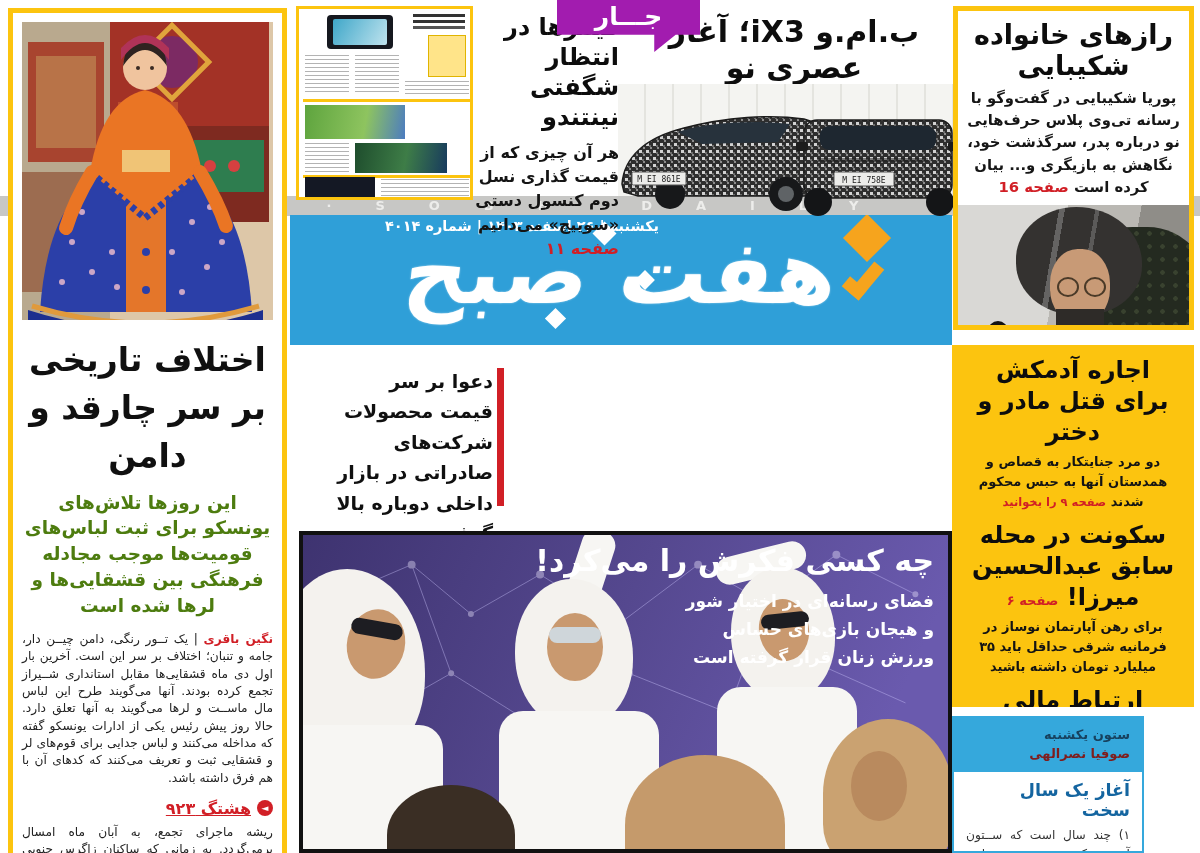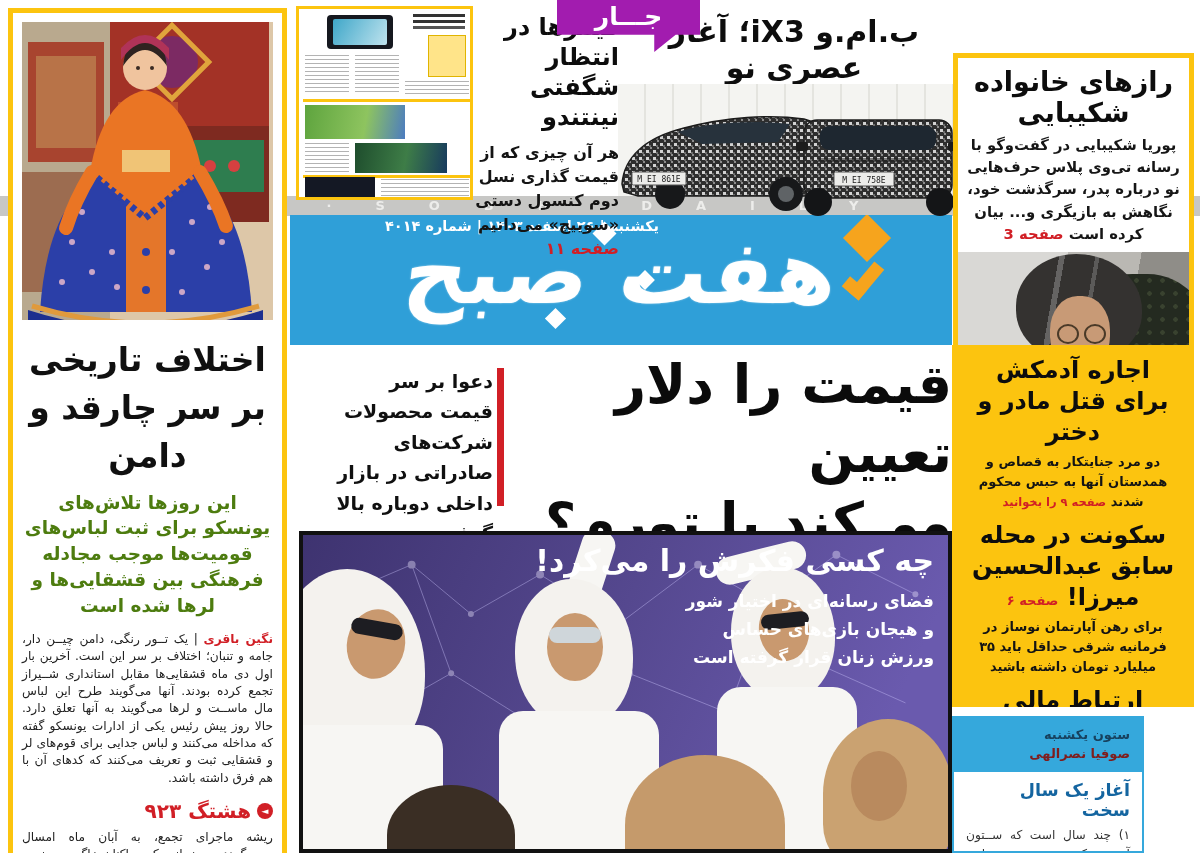--- a/index.html
+++ b/index.html
@@ -39,21 +39,21 @@
     border:5px solid #fcc40f; border-bottom:none; padding:9px 9px 0 9px; overflow:hidden;
   }
   .left-photo { width:100%; height:298px; overflow:hidden; background:#ddc7a8; }
   .left-head { margin-top:16px; text-align:center; font-weight:bold; color:#101010; font-size:33px; line-height:1.45; direction:rtl; }
   .left-sub  { margin-top:10px; text-align:center; font-weight:bold; color:#4d7c0f; font-size:18.5px; line-height:1.4; direction:rtl; }
   .left-body { margin-top:12px; direction:rtl; text-align:justify; font-size:12.2px; line-height:1.42; color:#222; }
   .byline { color:#d11f26; font-weight:bold; }
   .hash-row { margin-top:12px; direction:rtl; display:flex; align-items:center; gap:6px; }
   .hash-icon { width:16px; height:16px; border-radius:50%; background:#d11f26; color:#fff; font-size:9px;
                display:flex; align-items:center; justify-content:center; flex:0 0 16px; }
-  .hash-title { color:#d11f26; font-weight:bold; font-size:20px; }
+  .hash-title { color:#d11f26; font-weight:bold; font-size:16px;text-decoration:underline; }
 
   
   .thumb { left:296px; top:6px; width:177px; height:194px; background:#fff; border:3px solid #fcc40f; z-index:3; overflow:hidden; }
   .tline { position:absolute; background:repeating-linear-gradient(to bottom,#b3b3b3 0 1px,transparent 1px 4px); }
   .thumb-head { position:absolute; right:5px; top:5px; width:52px; height:3px; background:#333; box-shadow:0 6px 0 #333, 0 12px 0 #555; }
   .thumb-tablet { position:absolute; left:28px; top:6px; width:66px; height:34px; background:#15181f; border-radius:4px; }
   .thumb-tablet::after { content:""; position:absolute; inset:4px 6px; background:linear-gradient(120deg,#3fa7c9,#bfe3ee); border-radius:2px; }
   .thumb-ybox { position:absolute; right:4px; top:26px; width:38px; height:42px; background:#ffe489; border:1px solid #e0b400; }
   .thumb-shot1 { position:absolute; left:6px; top:96px; width:100px; height:34px; background:linear-gradient(100deg,#5ea43e,#8ec45f 60%,#4c7cc0); }
   .thumb-shot2 { position:absolute; left:56px; top:134px; width:92px; height:30px; background:linear-gradient(100deg,#1e4d2d,#3e7d47 55%,#173a5e); }
@@ -77,21 +77,21 @@
   .bmw-head { left:634px; top:14px; width:320px; z-index:3; direction:rtl; text-align:center; }
   .bmw-h1 { font-size:30px; font-weight:bold; color:#0d0d0d; line-height:1.2; }
   .bmw-h2 { margin-top:6px; font-size:16.5px; font-weight:bold; color:#141414; }
   .cars { left:618px; top:84px; width:339px; height:132px; z-index:3; }
   .cars-wall { position:absolute; left:0; top:0; width:339px; height:112px;
     background:repeating-linear-gradient(90deg,#f4f4f1 0 26px,#e4e4df 26px 28px); }
   .cars svg { position:absolute; inset:0; }
 
   
   .shak { left:953px; top:6px; width:241px; height:324px; background:#fff; border:5px solid #fcc40f;
-          z-index:3; padding:8px 9px 0 9px; direction:rtl; text-align:center; overflow:hidden;margin-top:47px; }
+          z-index:3; padding:8px 9px 0 9px; direction:rtl; text-align:center; overflow:hidden; }
   .shak-h { font-size:27px; font-weight:bold; color:#0d0d0d; }
   .shak-s { margin-top:6px; font-size:14.8px; font-weight:bold; color:#161616; line-height:1.5; text-align:center; }
   .portrait { position:relative; height:178px; margin:7px -9px 0 -9px; overflow:hidden;
     background:linear-gradient(100deg,#d9d8d5 0 42%,#bab8b3 42% 70%,#8f8d88 70%); }
   .chair { position:absolute; right:-26px; top:22px; width:150px; height:170px; background:#242a20;
     background-image:radial-gradient(#39422f 2px, transparent 2.5px); background-size:13px 13px; border-radius:45% 45% 0 0; }
   .hair { position:absolute; left:58px; top:2px; width:126px; height:108px; background:#343230;
     background-image:linear-gradient(100deg,transparent 0 30%, rgba(160,160,160,.45) 30% 34%, transparent 34% 55%, rgba(150,150,150,.4) 55% 58%, transparent 58%);
     border-radius:55% 60% 52% 55%; }
   .face { position:absolute; left:92px; top:44px; width:60px; height:74px; background:#c89a76; border-radius:46%; }
@@ -292,21 +292,21 @@
         <circle cx="322" cy="118" r="14" fill="#141517"></circle>
         <rect x="200" y="74" width="110" height="4" fill="#1b1b1b" opacity=".5"></rect>
       </g>
     </svg>
   </div>
 
   <div class="abs shak">
     <div class="shak-h">رازهای خانواده شکیبایی</div>
     <div class="shak-s">
       <span>پوریا شکیبایی در گفت‌وگو با رسانه تی‌وی پلاس حرف‌هایی نو درباره پدر، سرگذشت خود، نگاهش به بازیگری و... بیان کرده است</span>
-      <span class="ref">صفحه 3</span>
+      <span class="ref">صفحه 16</span>
     </div>
     <div class="portrait">
       <div class="chair"></div>
       <div class="hair"></div>
       <div class="face"></div>
       <div class="glasses">
           <span class="lens"></span>
           <span class="lens"></span>
         </div>
       <div class="beard"></div>
@@ -314,24 +314,20 @@
       <div class="mic"></div>
 
     </div>
   </div>
 
   <div class="abs kicker">
     <span>دعوا بر سر قیمت محصولات شرکت‌های صادراتی در بازار داخلی دوباره بالا گرفته</span>
     <span class="ref" style="font-size:13px;">صفحه ۲</span>
   </div>
   <div class="abs redbar"></div>
-  <div class="abs main-head">
-    <div>قیمت را دلار تعیین</div>
-    <div>می‌کند یا تورم؟</div>
-  </div>
 
   <div class="abs sport">
     <svg viewBox="0 0 653 322" style="position:absolute; inset:0; opacity:.4;">
       <g stroke="#cfc8ff" stroke-width="1" fill="none">
         <path d="M40,60 L110,30 L170,80 L240,40 L320,90 L400,30 L470,70 L540,20 L620,60"></path>
         <path d="M80,180 L150,140 L230,190 L330,140 L430,180 L520,130 L610,170"></path>
         <path d="M110,30 L150,140 M320,90 L330,140 M470,70 L430,180"></path>
       </g>
       <g fill="#efeaff">
         <circle cx="40" cy="60" r="3"></circle>

